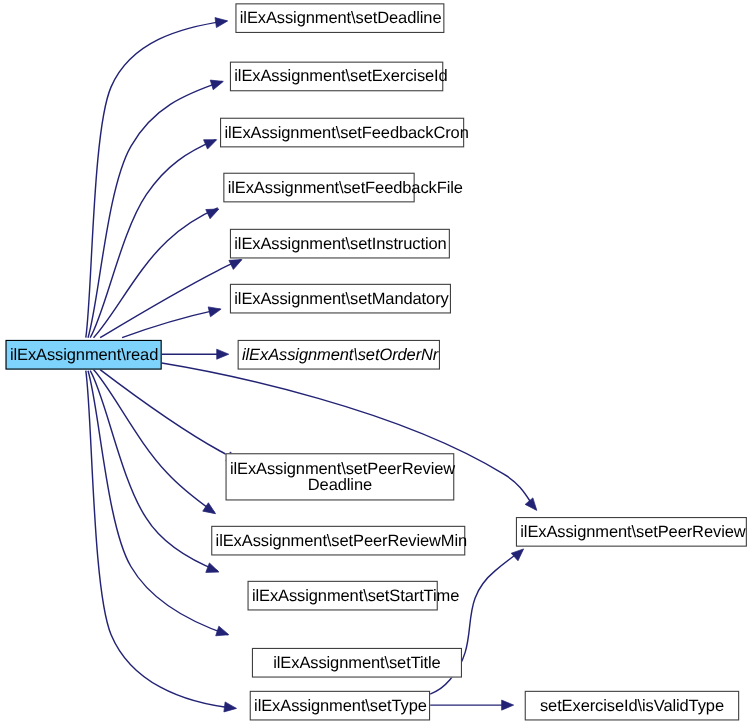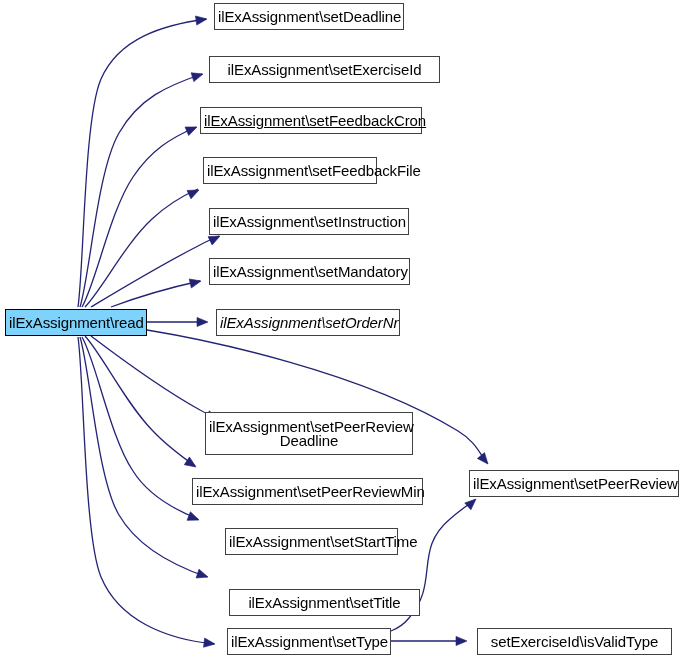--- a/index.html
+++ b/index.html
@@ -90,22 +90,22 @@
         <polygon points="0,0 -11,-4.6 -11,4.6" fill="#232375" stroke="#232375" stroke-width="0.6" transform="translate(199,520) rotate(21)"></polygon>
         <polygon points="0,0 -11,-4.6 -11,4.6" fill="#232375" stroke="#232375" stroke-width="0.6" transform="translate(208,577) rotate(18)"></polygon>
         <polygon points="0,0 -11,-4.6 -11,4.6" fill="#232375" stroke="#232375" stroke-width="0.6" transform="translate(215,644) rotate(7)"></polygon>
         <polygon points="0,0 -11,-4.6 -11,4.6" fill="#232375" stroke="#232375" stroke-width="0.6" transform="translate(476,499) rotate(-42)"></polygon>
         <polygon points="0,0 -11,-4.6 -11,4.6" fill="#232375" stroke="#232375" stroke-width="0.6" transform="translate(467,641) rotate(0)"></polygon>
       </g>
   </svg>
   <div id="node-layer">
       <div class="node root" style="left: 5px; top: 309px; width: 142px; height: 27px;"><span class="node-label">ilExAssignment\read</span></div>
       <div class="node" style="left: 214px; top: 3px; width: 190px; height: 27px;"><span class="node-label">ilExAssignment\setDeadline</span></div>
-      <div class="node" style="left: 209px; top: 56px; width: 231px; height: 27px;"><span class="node-label">ilExAssignment\setExerciseId</span></div>
-      <div class="node" style="left: 200px; top: 107px; width: 222px; height: 27px; text-decoration: underline;"><span class="node-label">ilExAssignment\setFeedbackCron</span></div>
+      <div class="node" style="left: 209px; top: 56px; width: 194px; height: 27px;"><span class="node-label">ilExAssignment\setExerciseId</span></div>
+      <div class="node" style="left: 200px; top: 107px; width: 222px; height: 27px;"><span class="node-label">ilExAssignment\setFeedbackCron</span></div>
       <div class="node" style="left: 203px; top: 157px; width: 174px; height: 27px;"><span class="node-label">ilExAssignment\setFeedbackFile</span></div>
       <div class="node" style="left: 209px; top: 208px; width: 200px; height: 27px;"><span class="node-label">ilExAssignment\setInstruction</span></div>
       <div class="node" style="left: 209px; top: 258px; width: 201px; height: 27px;"><span class="node-label">ilExAssignment\setMandatory</span></div>
       <div class="node" style="left: 216px; top: 309px; width: 184px; height: 27px; font-style: italic;"><span class="node-label">ilExAssignment\setOrderNr</span></div>
       <div class="node" style="left: 205px; top: 412px; width: 208px; height: 43px;"><span class="node-label">ilExAssignment\setPeerReview
 Deadline</span></div>
       <div class="node" style="left: 192px; top: 478px; width: 231px; height: 27px;"><span class="node-label">ilExAssignment\setPeerReviewMin</span></div>
       <div class="node" style="left: 225px; top: 528px; width: 173px; height: 27px;"><span class="node-label">ilExAssignment\setStartTime</span></div>
       <div class="node" style="left: 229px; top: 578px; width: 191px; height: 27px; margin-top: 11px;"><span class="node-label">ilExAssignment\setTitle</span></div>
       <div class="node" style="left: 227px; top: 628px; width: 164px; height: 27px;"><span class="node-label">ilExAssignment\setType</span></div>

